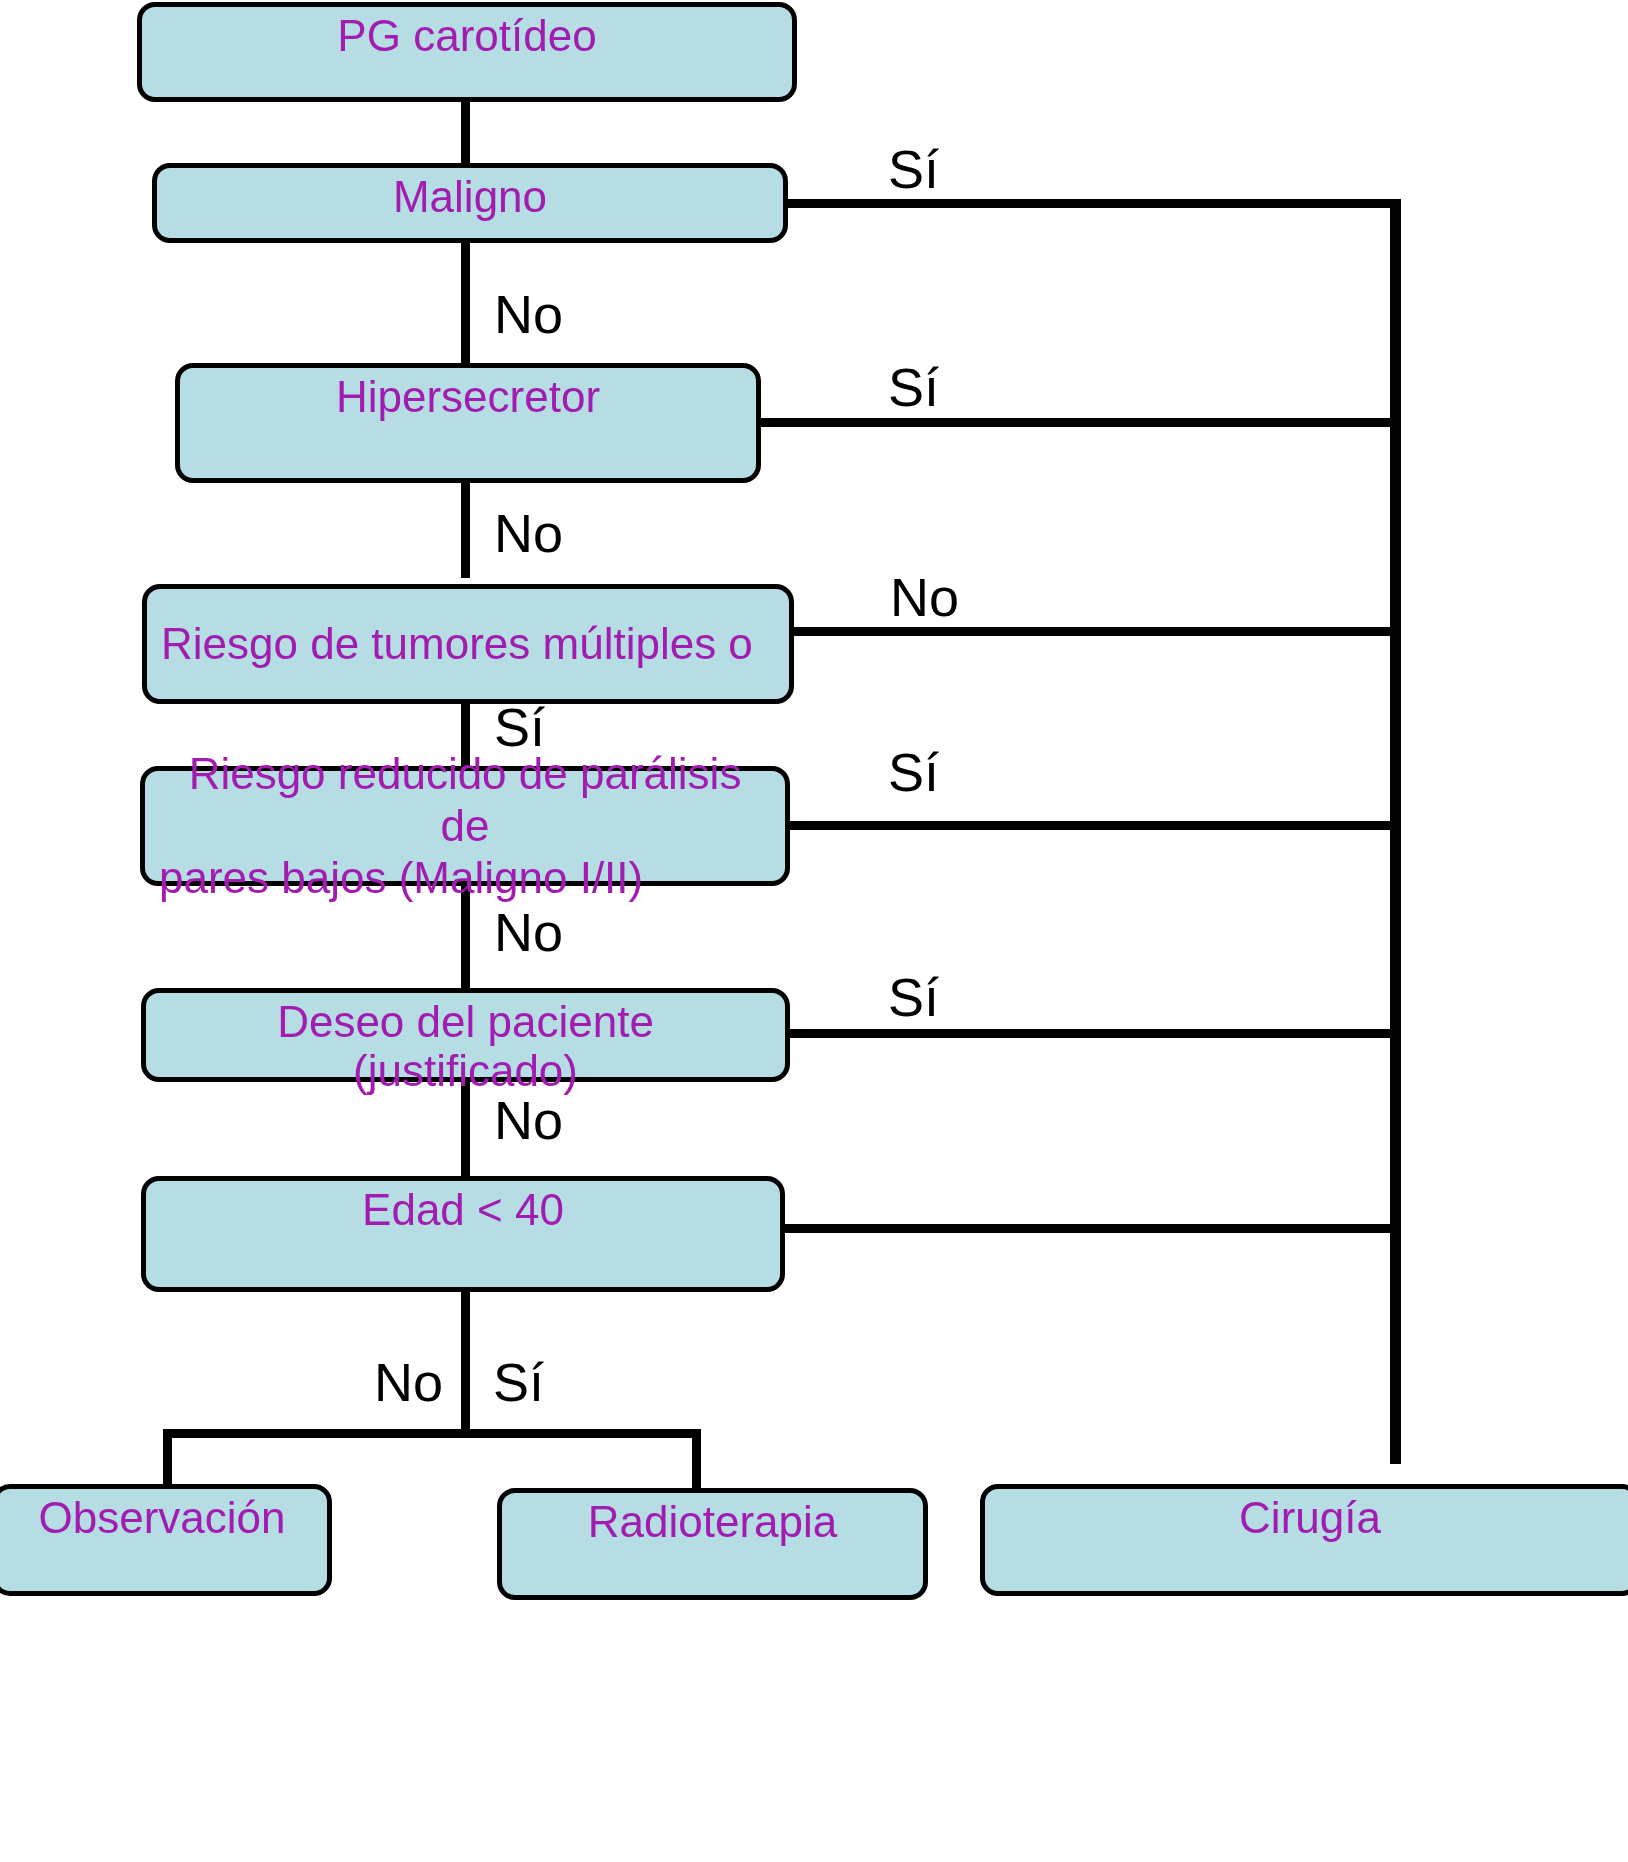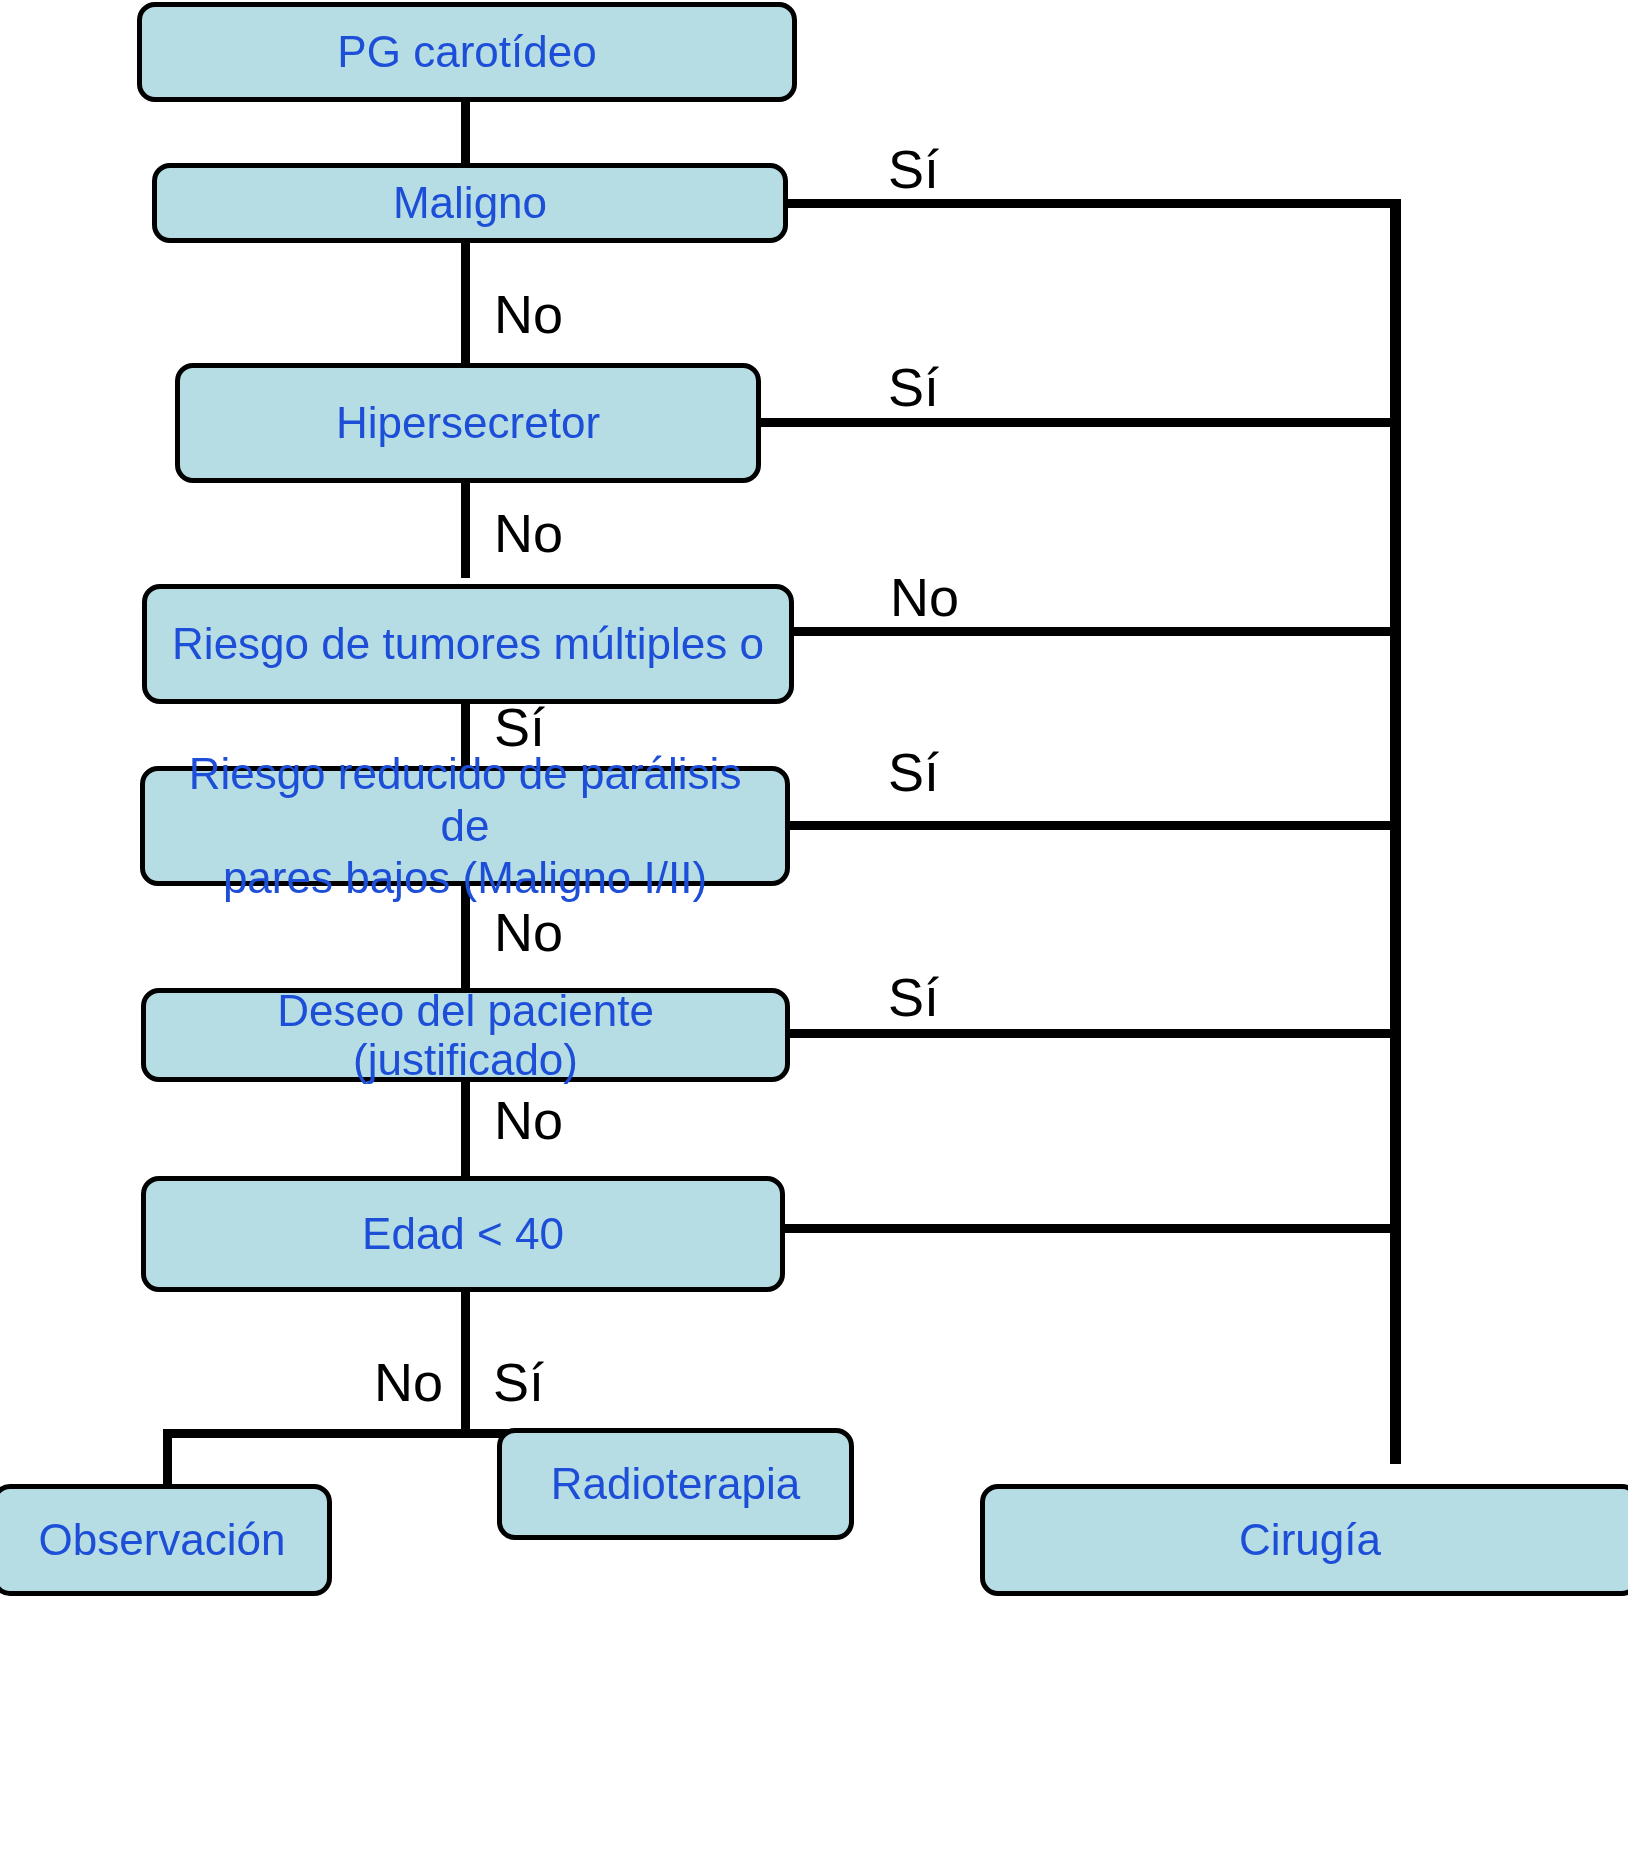--- a/index.html
+++ b/index.html
@@ -17,24 +17,24 @@
     background: #ffffff;
     overflow: hidden;
   }
   .node {
     position: absolute;
     box-sizing: border-box;
     background: #b6dde3;
     border: 5px solid #000000;
     border-radius: 18px;
     display: flex;
-    align-items: center;
+    align-items: flex-start;
     justify-content: center;
     text-align: center;
-    color: #1d4ed8;
+    color: #a21caf;
     font-size: 44px;
     line-height: 1.12;
     padding: 4px 14px;
     z-index: 3;
   }
   .node.two-line {
     line-height: 1.18;
   }
   .edge {
     position: absolute;
@@ -110,21 +110,21 @@
   </div>
 
   <div class="node" style="left:141px; top:1176px; width:644px; height:116px;">
     <span>Edad &lt; 40</span>
   </div>
 
   <div class="node" style="left:-8px; top:1484px; width:340px; height:112px;">
     <span>Observación</span>
   </div>
 
-  <div class="node" style="left:497px; top:1428px; width:357px; height:112px;">
+  <div class="node" style="left:497px; top:1488px; width:431px; height:112px;">
     <span>Radioterapia</span>
   </div>
 
   <div class="node" style="left:980px; top:1484px; width:660px; height:112px;">
     <span>Cirugía</span>
   </div>
 
   <div class="label" style="left:888px; top:142px;">Sí</div>
   <div class="label" style="left:494px; top:287px;">No</div>
 

